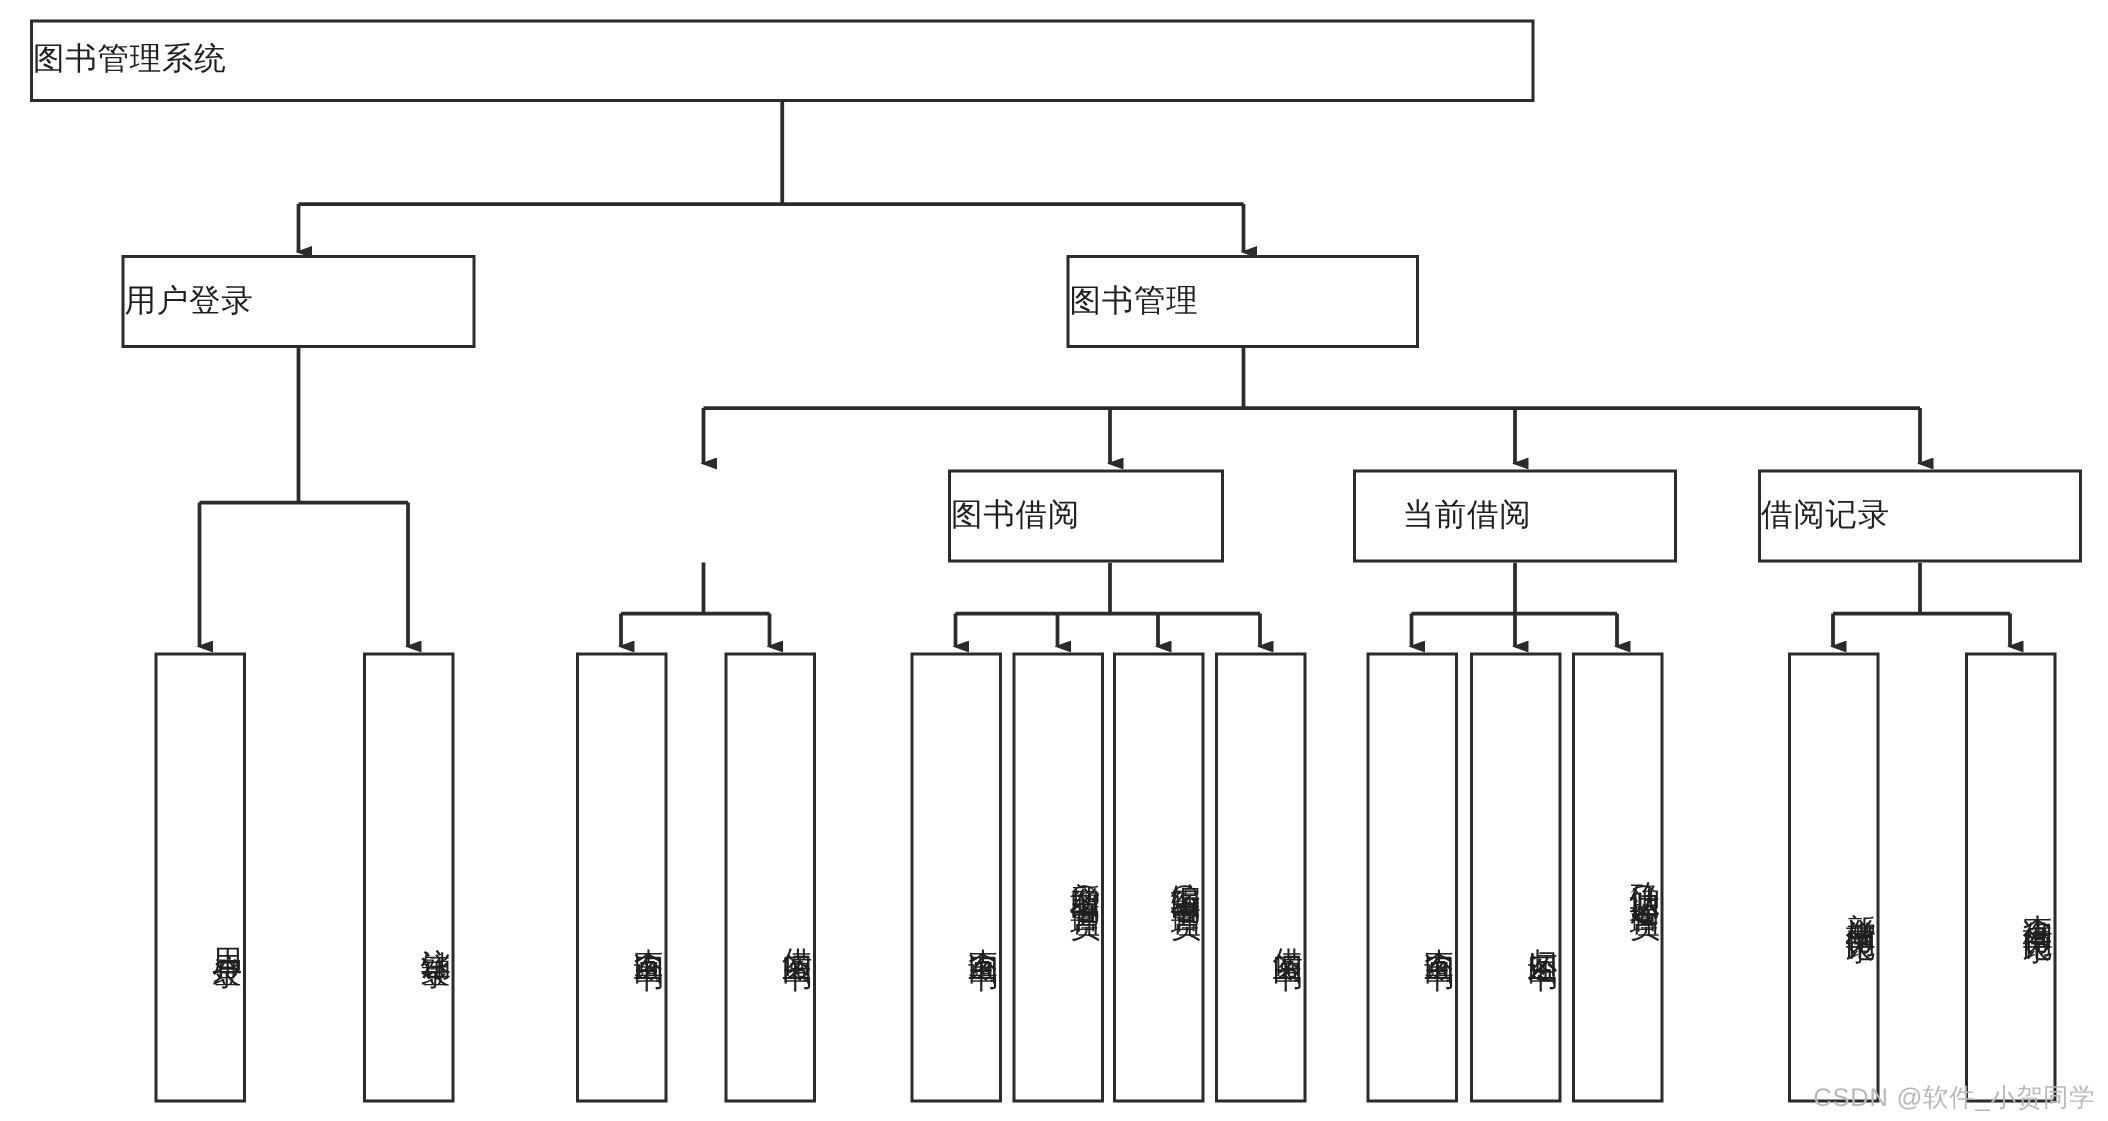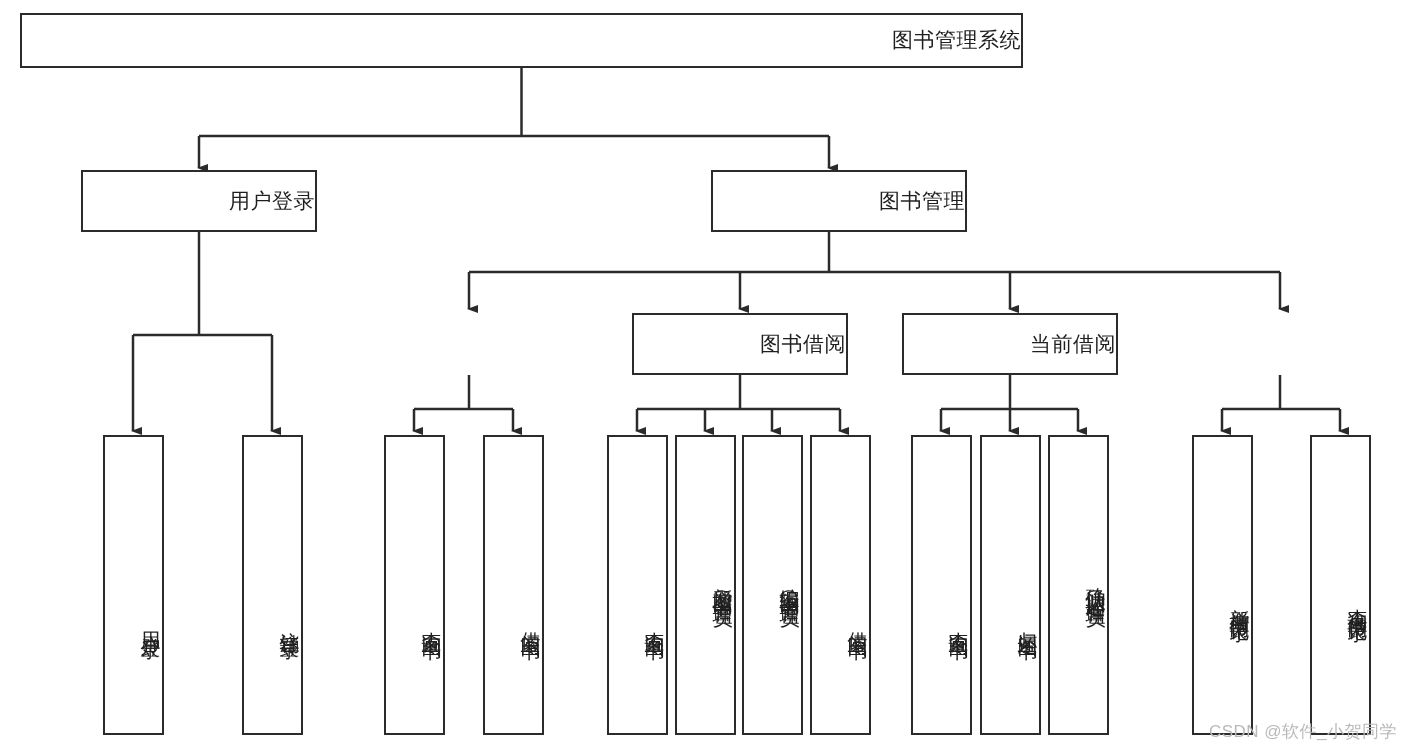--- a/index.html
+++ b/index.html
@@ -26,21 +26,21 @@
     height: 747px;
     pointer-events: none;
   }
   .node {
     position: absolute;
     box-sizing: border-box;
     border: 2px solid #2b2b2b;
     background: #ffffff;
     display: flex;
     align-items: center;
-    justify-content: flex-end;
+    justify-content: flex-start;
     color: #1f1f1f;
     line-height: 1.18;
   }
   .node.horiz {
     font-size: 21px;
     letter-spacing: 0.5px;
     white-space: nowrap;
   }
   .node.vert {
     writing-mode: vertical-rl;
@@ -129,29 +129,32 @@
     </g>
   </svg>
 
   <div class="node horiz" style="left:20px; top:13px; width:1003px; height:55px;">
     <span class="node-label">图书管理系统</span>
   </div>
 
   <div class="node horiz" style="left:81px; top:170px; width:236px; height:62px;">
     <span class="node-label">用户登录</span>
   </div>
-  <div class="node horiz" style="left:711px; top:170px; width:256px; height:62px;">
+  <div class="node horiz" style="left:711px; top:170px; width:235px; height:62px;">
     <span class="node-label">图书管理</span>
   </div>
 
-  <div class="node horiz" style="left:632px; top:313px; width:216px; height:62px;">
+  <div class="node horiz" style="left:632px; top:313px; width:184px; height:62px;">
     <span class="node-label">图书借阅</span>
   </div>
-  <div class="node horiz" style="left:902px; top:313px; width:216px; height:62px;">
+  <div class="node horiz" style="left:902px; top:313px; width:216px; height:62px;padding-left:31px;">
     <span class="node-label">当前借阅</span>
+  </div>
+  <div class="node horiz" style="left:1172px; top:313px; width:216px; height:62px;">
+    <span class="node-label">借阅记录</span>
   </div>
 
   <div class="node vert" style="left:103px; top:435px; width:61px; height:300px; padding-top:80px;">
     <span class="node-label">用户登录</span>
   </div>
   <div class="node vert" style="left:242px; top:435px; width:61px; height:300px; padding-top:80px;">
     <span class="node-label">注销登录</span>
   </div>
 
   <div class="node vert" style="left:384px; top:435px; width:61px; height:300px; padding-top:80px;">

